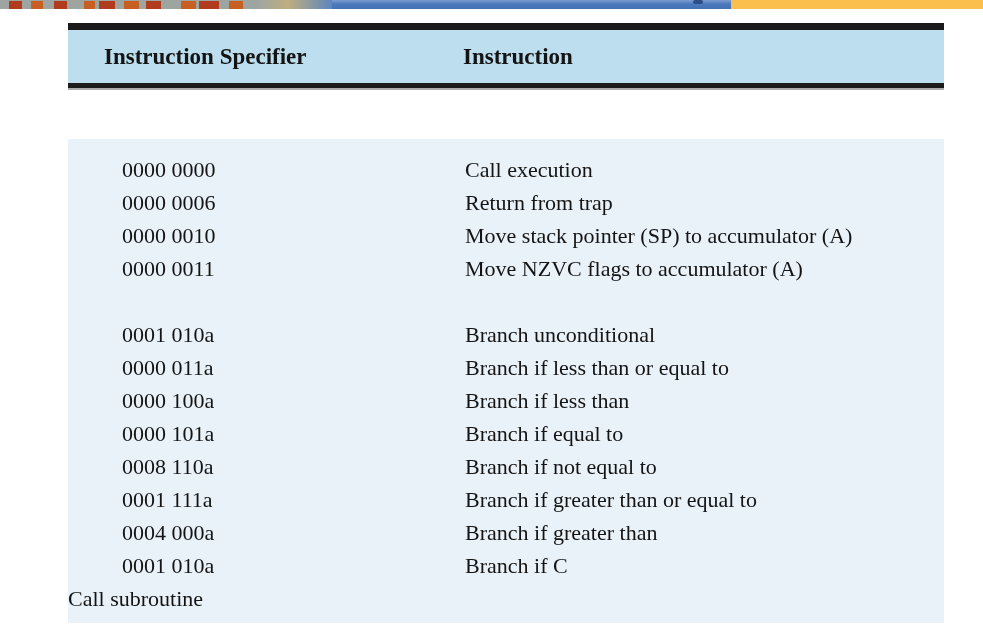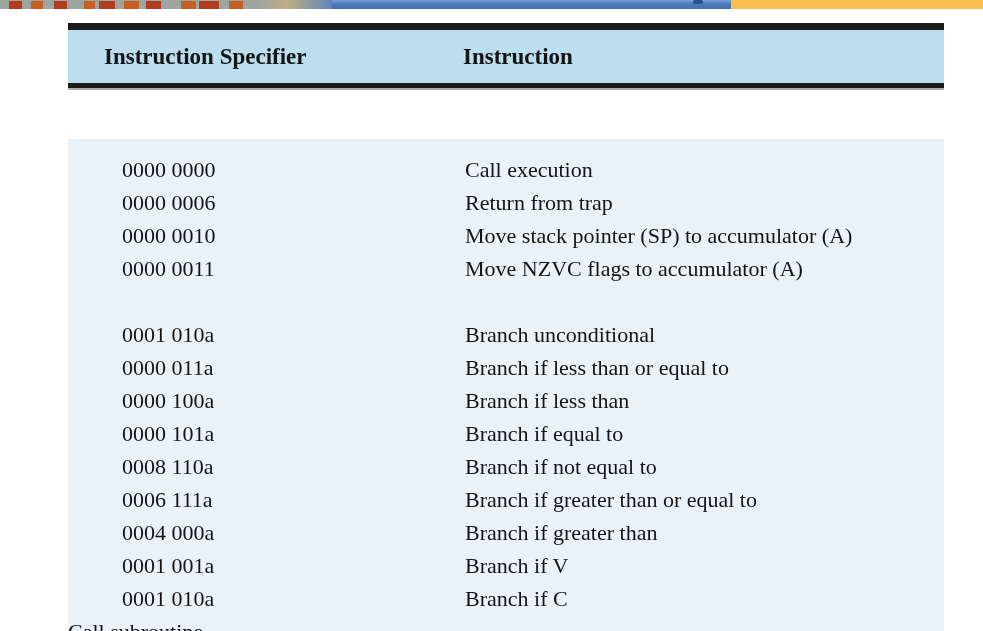--- a/index.html
+++ b/index.html
@@ -106,30 +106,26 @@
       </div>
       <div class="row">
         <span class="cell spec">0000 101a</span>
         <span class="cell instr">Branch if equal to</span>
       </div>
       <div class="row">
         <span class="cell spec">0008 110a</span>
         <span class="cell instr">Branch if not equal to</span>
       </div>
       <div class="row">
-        <span class="cell spec">0006 111a</span>
+        <span class="cell spec">0001 111a</span>
         <span class="cell instr">Branch if greater than or equal to</span>
       </div>
       <div class="row">
         <span class="cell spec">0004 000a</span>
         <span class="cell instr">Branch if greater than</span>
-      </div>
-      <div class="row">
-        <span class="cell spec">0001 001a</span>
-        <span class="cell instr">Branch if V</span>
       </div>
       <div class="row">
         <span class="cell spec">0001 010a</span>
         <span class="cell instr">Branch if C</span>
       </div>
       <div class="row">
         <span class="cell instr">Call subroutine</span>
       </div>
     </div>
 </div>

